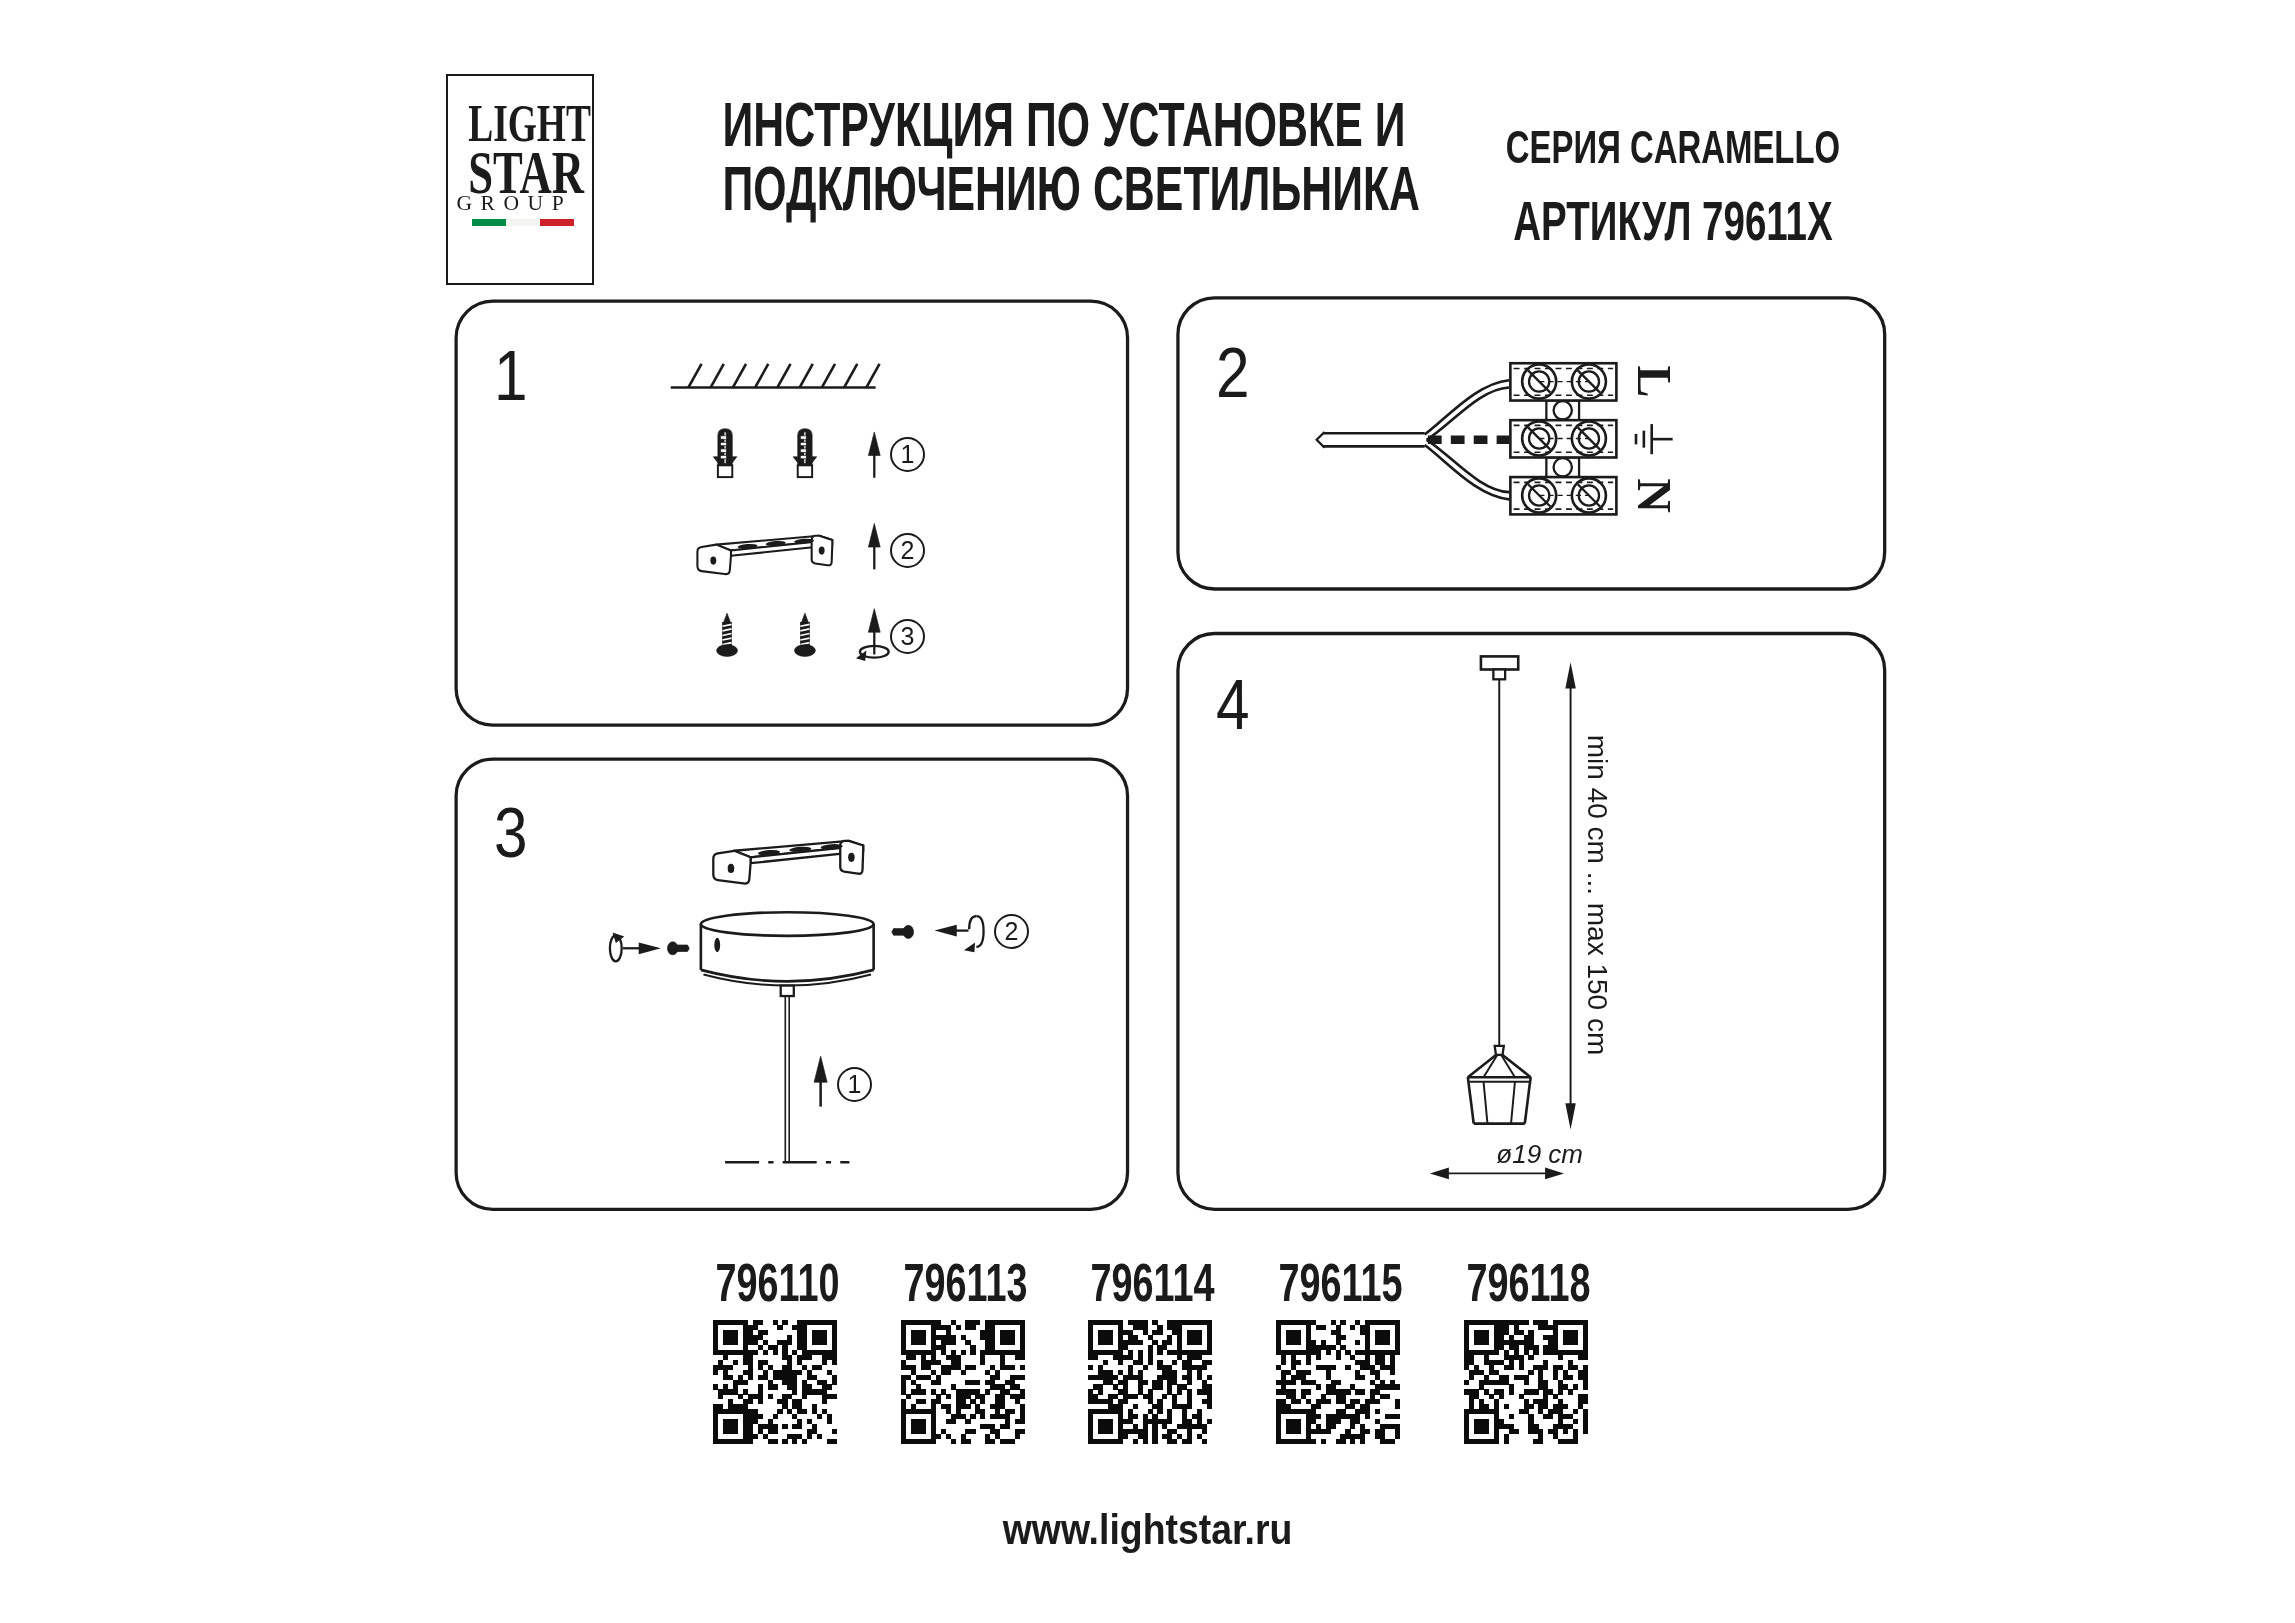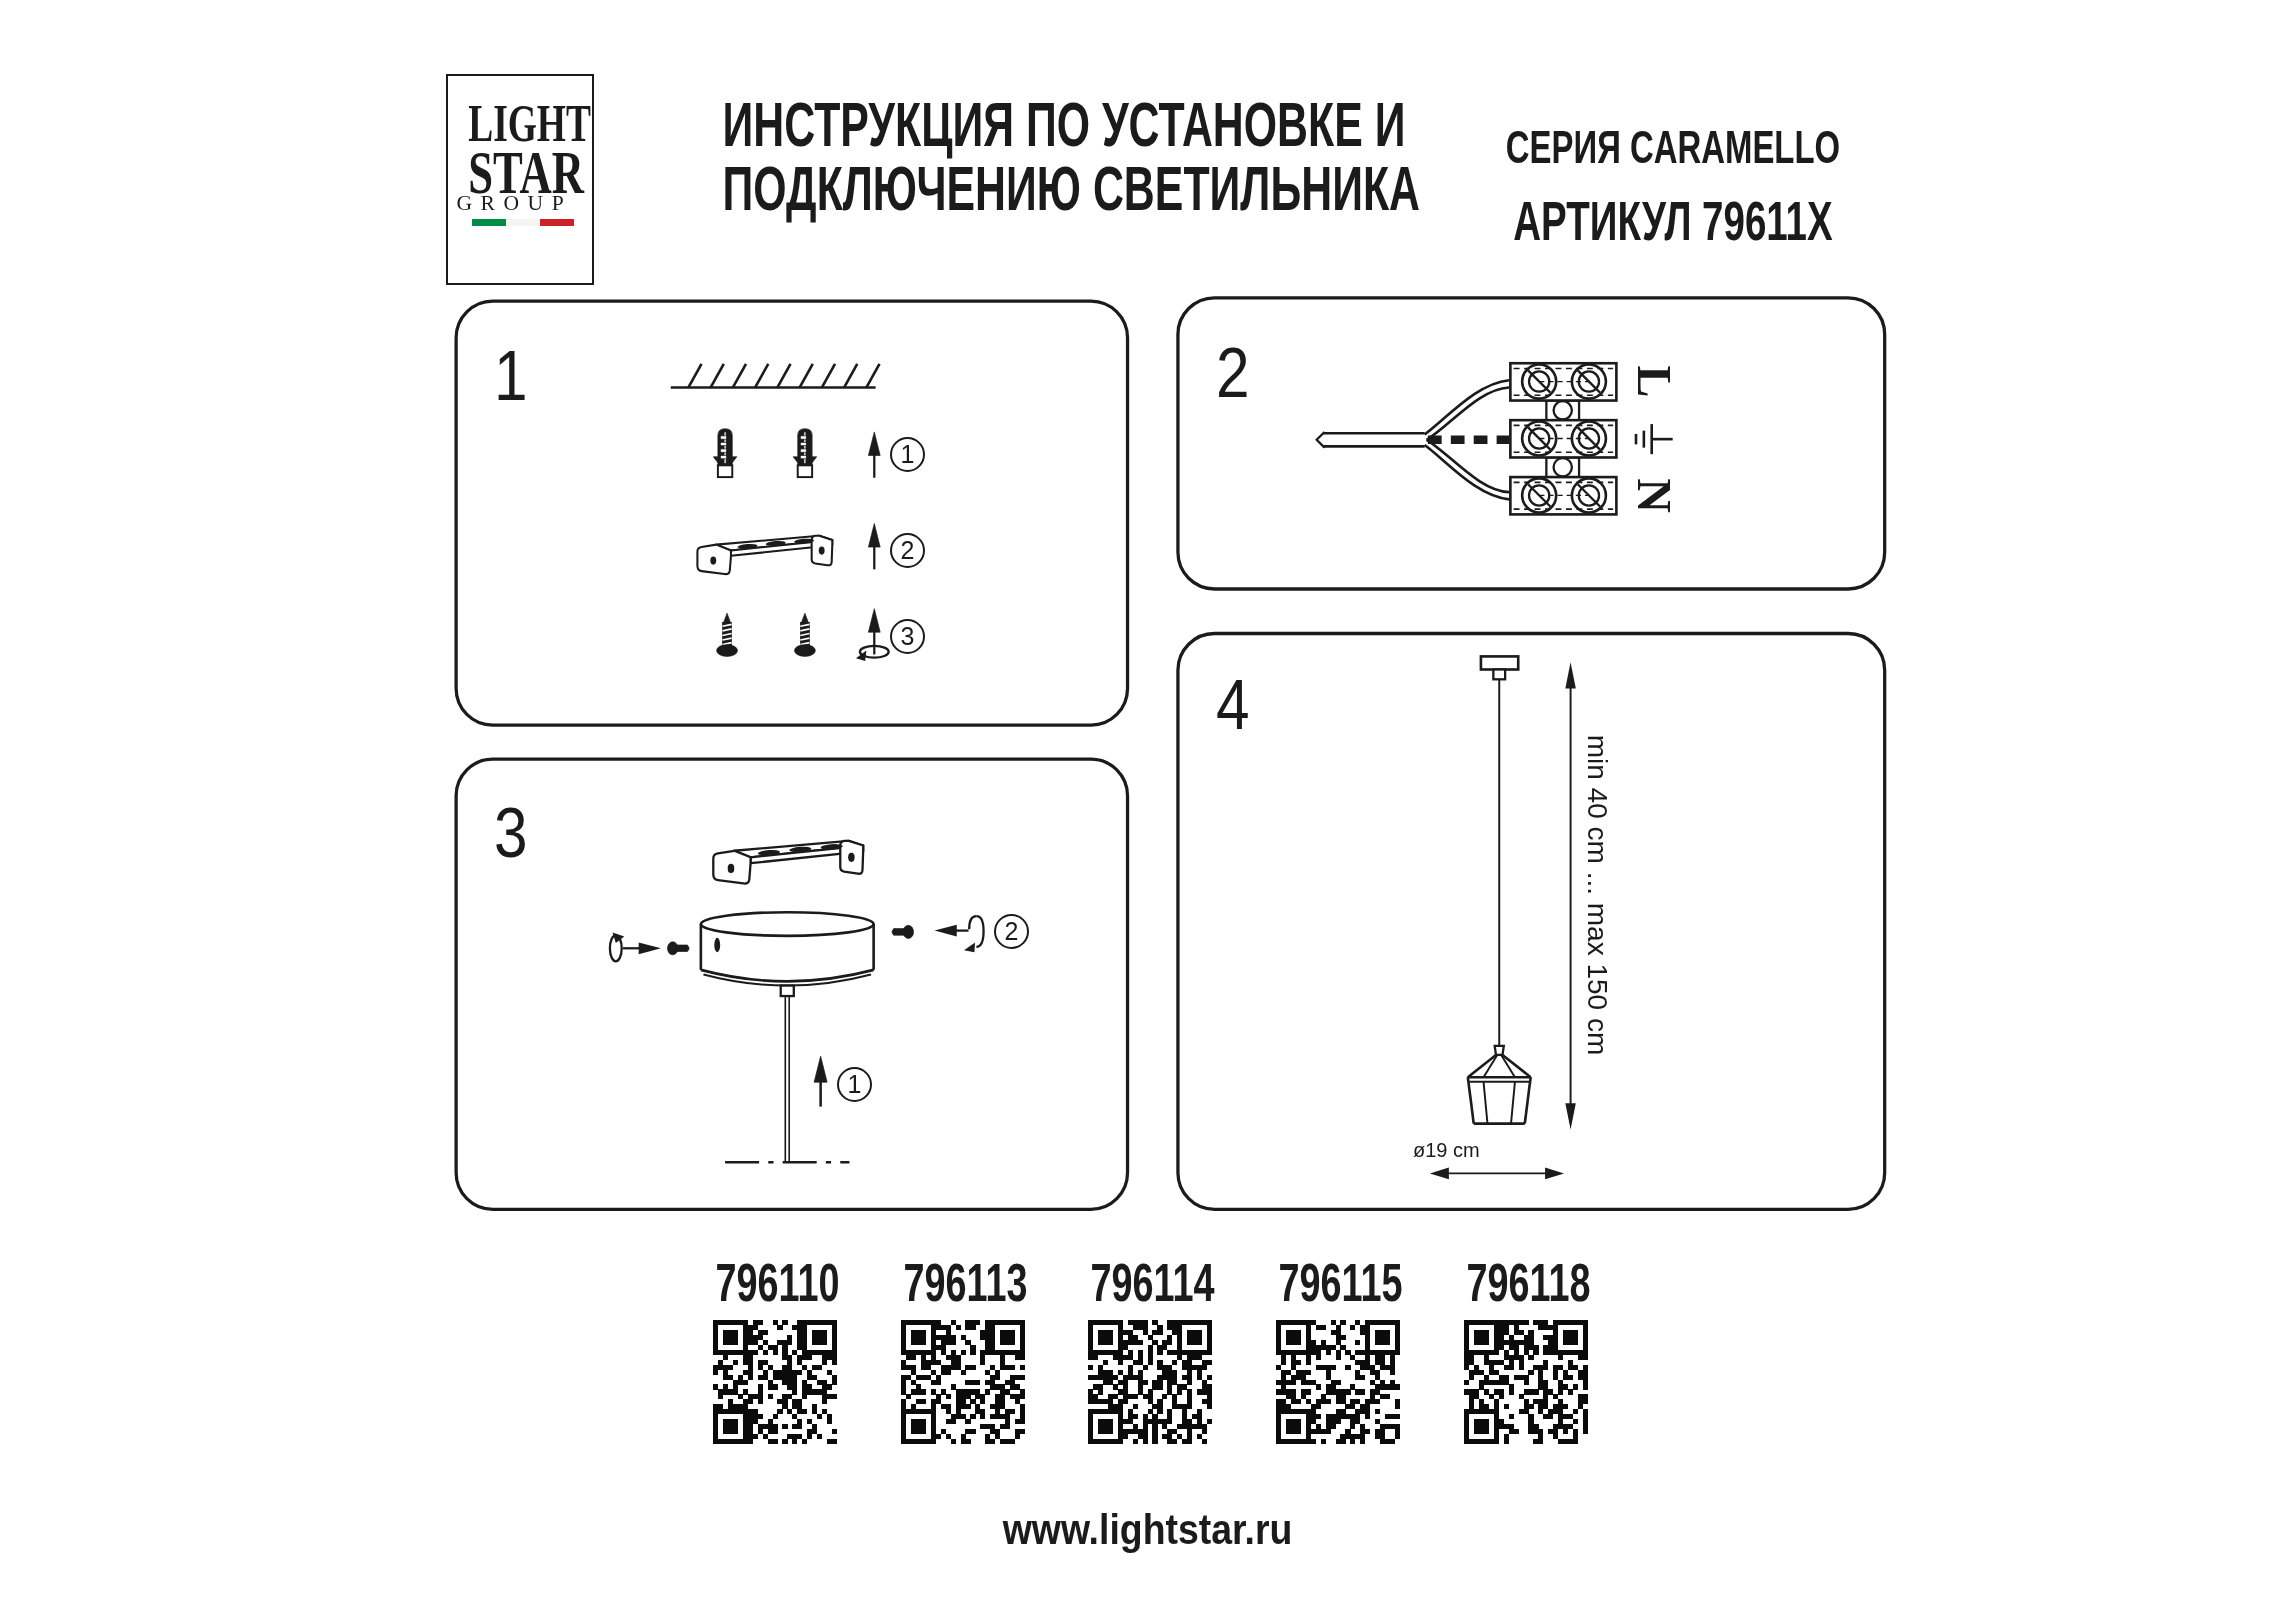--- a/index.html
+++ b/index.html
@@ -20,21 +20,21 @@
   
   .step-digit{font-size:71px;font-weight:400;line-height:1;transform:scaleX(0.85);transform-origin:left top;}
   
   .callout{width:35px;height:35px;border:2.6px solid #1b1b1b;border-radius:50%;box-sizing:border-box;
            display:flex;align-items:center;justify-content:center;font-size:25px;font-weight:400;line-height:1;}
   
   .term-label{width:59px;height:59px;display:flex;align-items:center;justify-content:center;
               font-family:"Liberation Serif",serif;font-weight:700;font-size:48px;transform:rotate(90deg);}
   
   .dim-v{white-space:nowrap;font-size:28px;font-weight:400;transform:translate(-50%,-50%) rotate(90deg);}
-  .dim-h{width:170px;text-align:left;font-size:20px;font-weight:400;}
+  .dim-h{width:170px;text-align:right;font-size:26px;font-weight:400;font-style:italic;}
   
   .qr-label{width:170px;text-align:center;font-size:54px;font-weight:700;line-height:1;transform:scaleX(0.70);transform-origin:center;}
   .qr-box{width:124px;height:124px;}
   .website{width:589px;left:853px;top:1505px;text-align:center;font-size:43px;font-weight:700;transform:scaleX(0.87);transform-origin:center;}
   svg{display:block;}
   .art{position:absolute;left:0;top:0;}
 </style>
 </head>
 <body>
 

